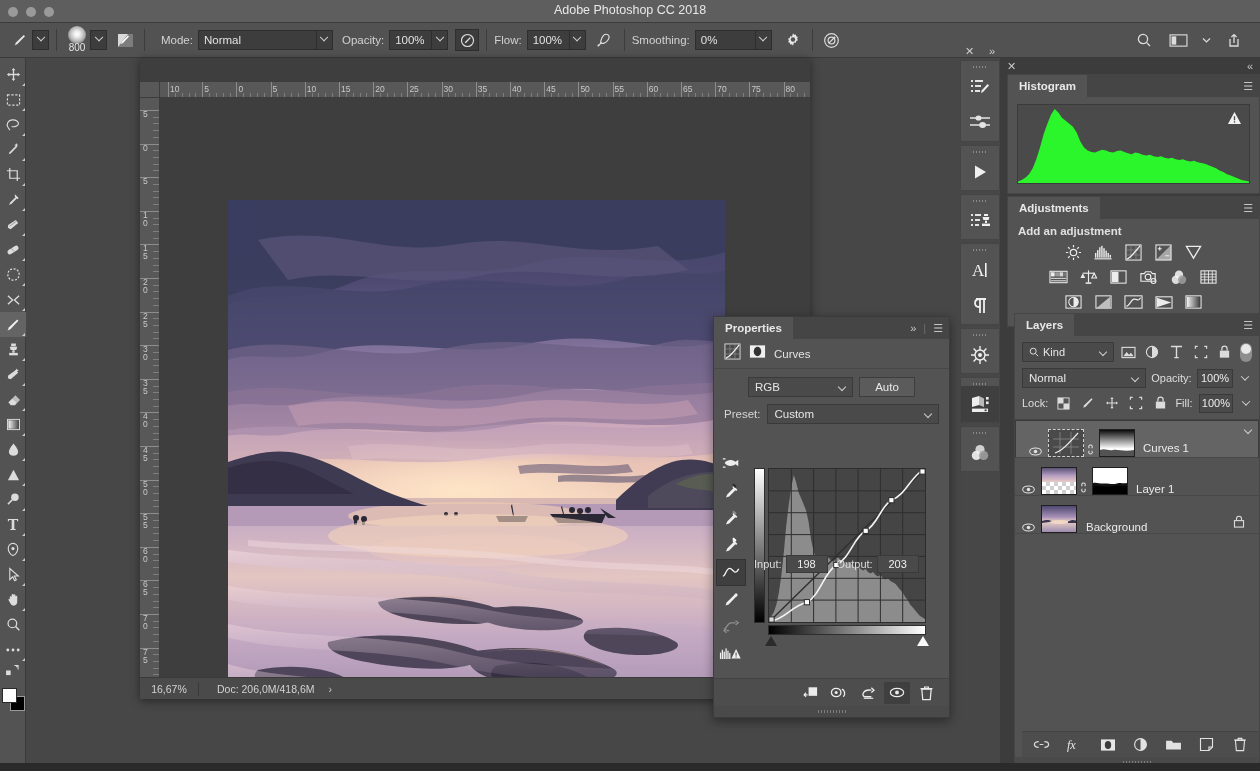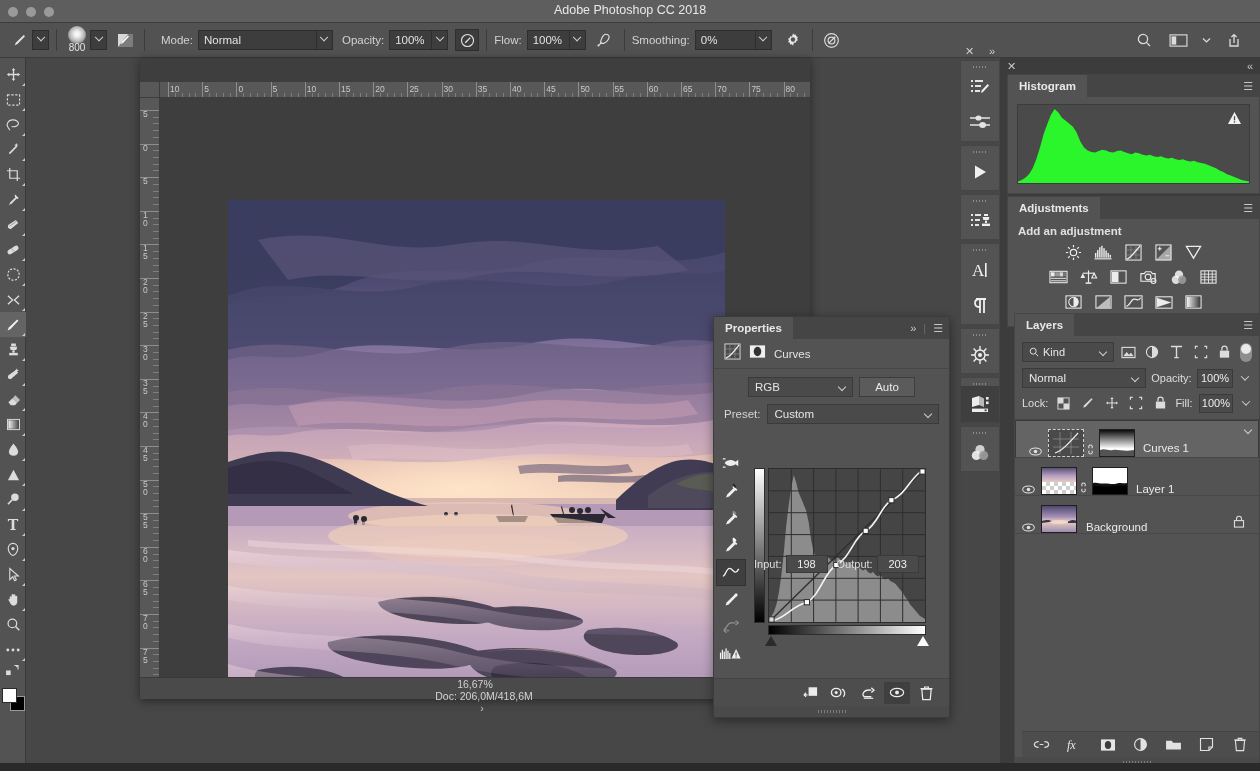--- a/index.html
+++ b/index.html
@@ -79,21 +79,21 @@
   .rh-mark { position:absolute; top:11px; width:1px; height:5px; background:#7e7e7e; }
   .rv-tick { position:absolute; left:0; width:20px; font-size:8.5px; color:#c9c9c9; line-height:8px; }
   .rv-tick span { display:block; margin-left:3px; }
   .rv-tick::before { content:""; position:absolute; left:0; top:0; width:20px; height:1px; background:#8d8d8d; }
   .rv-mark { position:absolute; left:13px; width:6px; height:1px; background:#7e7e7e; }
 
   .canvas-area { position:absolute; left:20px; top:40px; right:0; bottom:22px; background:#3e3e3e; overflow:hidden; }
   .photo { position:absolute; left:68px; top:102px; width:497px; height:528px; overflow:hidden; }
 
   .status { position:absolute; left:0; bottom:0; width:100%; height:22px; background:#4a4a4a;
-    border-top:1px solid #3a3a3a; display:flex; align-items:center; font-size:10.5px; color:#d2d2d2;flex-direction:column; }
+    border-top:1px solid #3a3a3a; display:flex; align-items:center; font-size:10.5px; color:#d2d2d2; }
   .status .zoom { width:58px; text-align:center; }
   .status .docsz { padding-left:18px; }
   .status .arr { margin-left:14px; color:#c8c8c8; }
 
   
   .rail { position:absolute; right:260px; top:42px; width:40px; }
   .rail-top { height:18px; display:flex; align-items:center; justify-content:space-between;
     padding:0 5px; color:#cfcfcf; font-size:11px; }
   .rail-grp { background:#535353; border:1px solid #454545; margin-bottom:3px; padding-top:3px; }
   .rail-grip { height:5px; display:flex; align-items:center; justify-content:center; }

